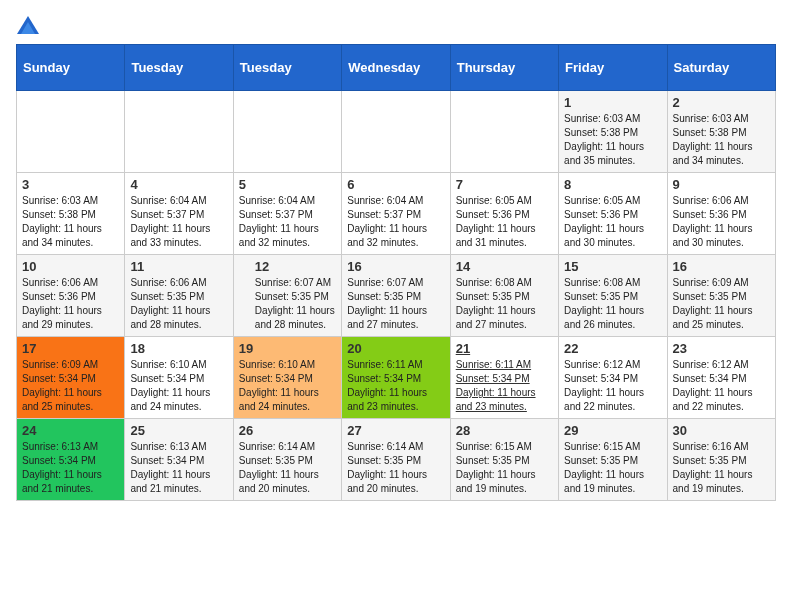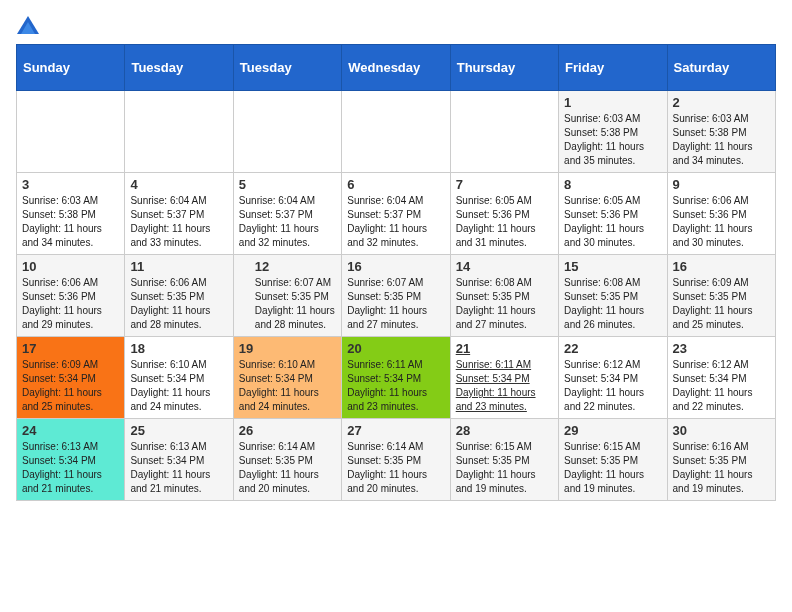--- a/index.html
+++ b/index.html
@@ -292,21 +292,21 @@
         </td>
         <td style="background: rgb(255, 255, 255);">
           <span class="day-number">23</span>
           <div class="day-info" style="white-space: pre-line;">Sunrise: 6:12 AM
 Sunset: 5:34 PM
 Daylight: 11 hours
 and 22 minutes.</div>
         </td>
       </tr>
       <tr>
-        <td style="background: #5eead4; margin-left: 7px;">
+        <td style="background: #22c55e; margin-left: 7px;">
           <span class="day-number">24</span>
           <div class="day-info" style="white-space: pre-line;">Sunrise: 6:13 AM
 Sunset: 5:34 PM
 Daylight: 11 hours
 and 21 minutes.</div>
         </td>
         <td style="background: rgb(245, 245, 245);">
           <span class="day-number">25</span>
           <div class="day-info" style="white-space: pre-line;">Sunrise: 6:13 AM
 Sunset: 5:34 PM

